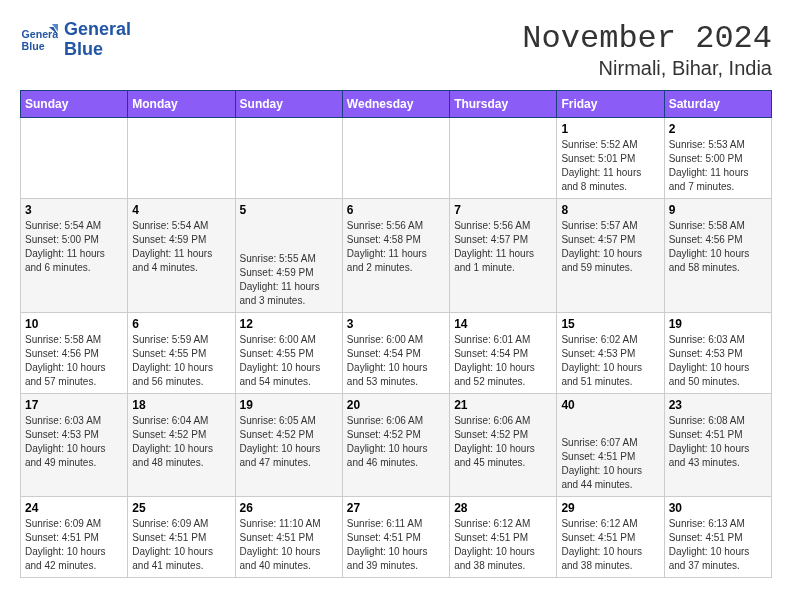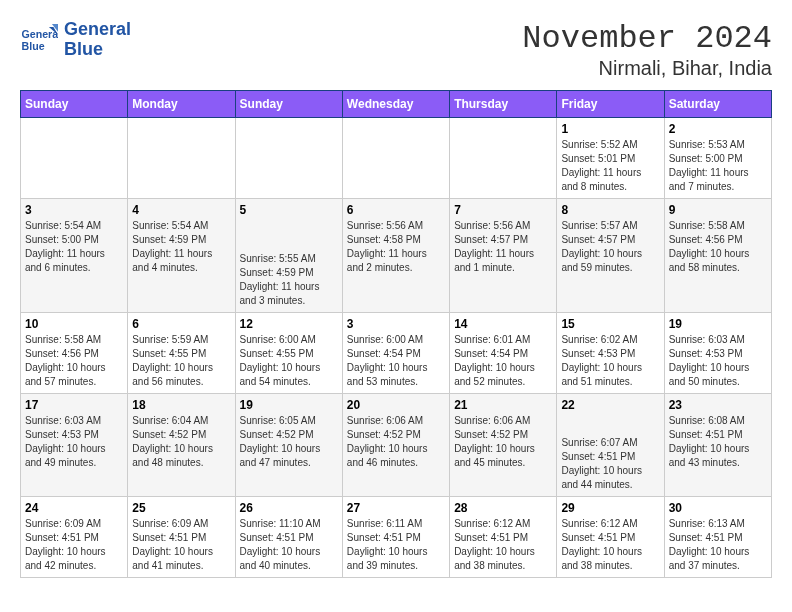--- a/index.html
+++ b/index.html
@@ -245,21 +245,21 @@
 Sunset: 4:52 PM
 Daylight: 10 hours and 46 minutes.</div>
         </td>
         <td>
           <div class="day-number">21</div>
           <div class="day-info" style="white-space: pre-line;">Sunrise: 6:06 AM
 Sunset: 4:52 PM
 Daylight: 10 hours and 45 minutes.</div>
         </td>
         <td>
-          <div class="day-number">22</div>
+          <div class="day-number">40</div>
           <div class="day-info" style="white-space: pre-line; margin-top: 24px;">Sunrise: 6:07 AM
 Sunset: 4:51 PM
 Daylight: 10 hours and 44 minutes.</div>
         </td>
         <td>
           <div class="day-number">23</div>
           <div class="day-info" style="white-space: pre-line;">Sunrise: 6:08 AM
 Sunset: 4:51 PM
 Daylight: 10 hours and 43 minutes.</div>
         </td>

